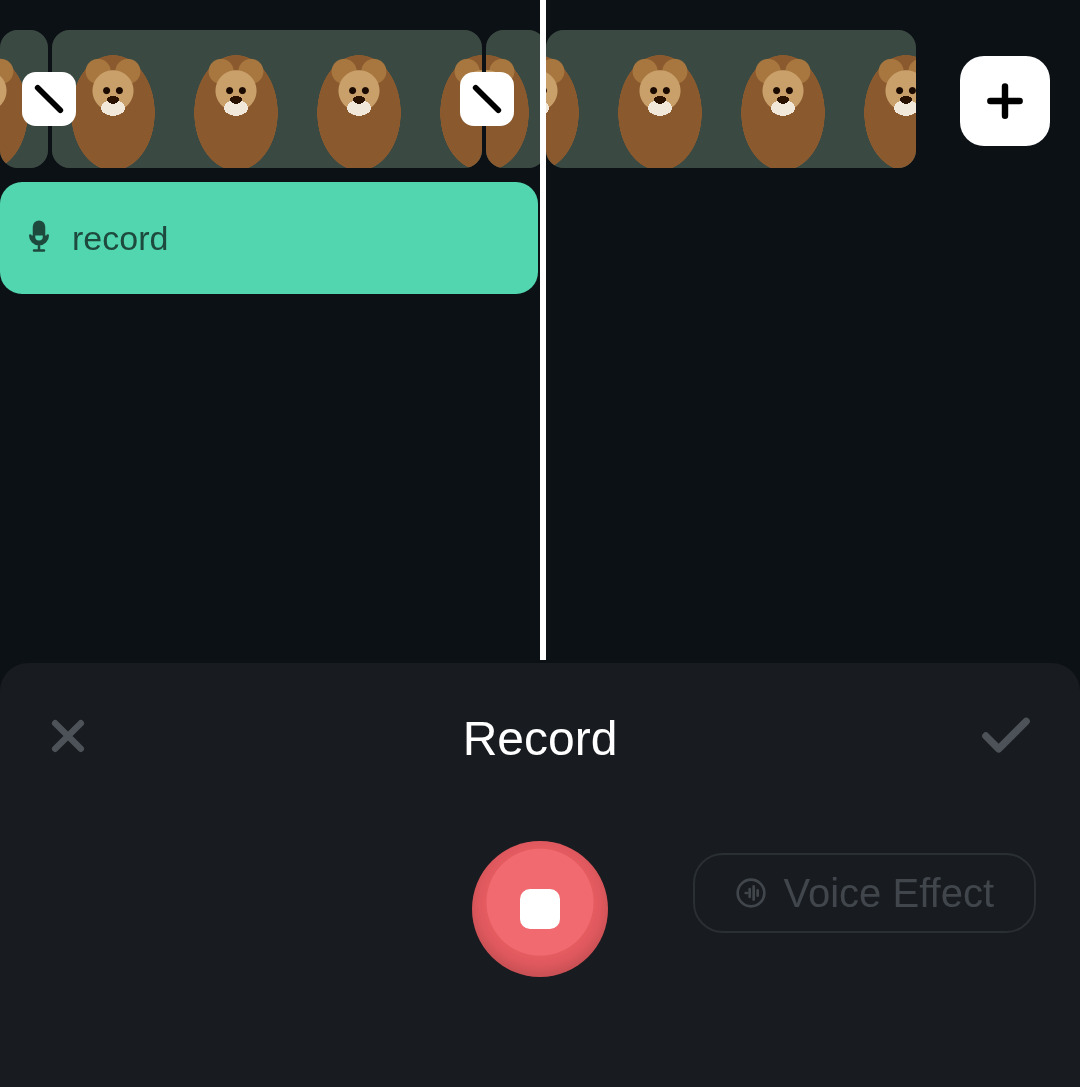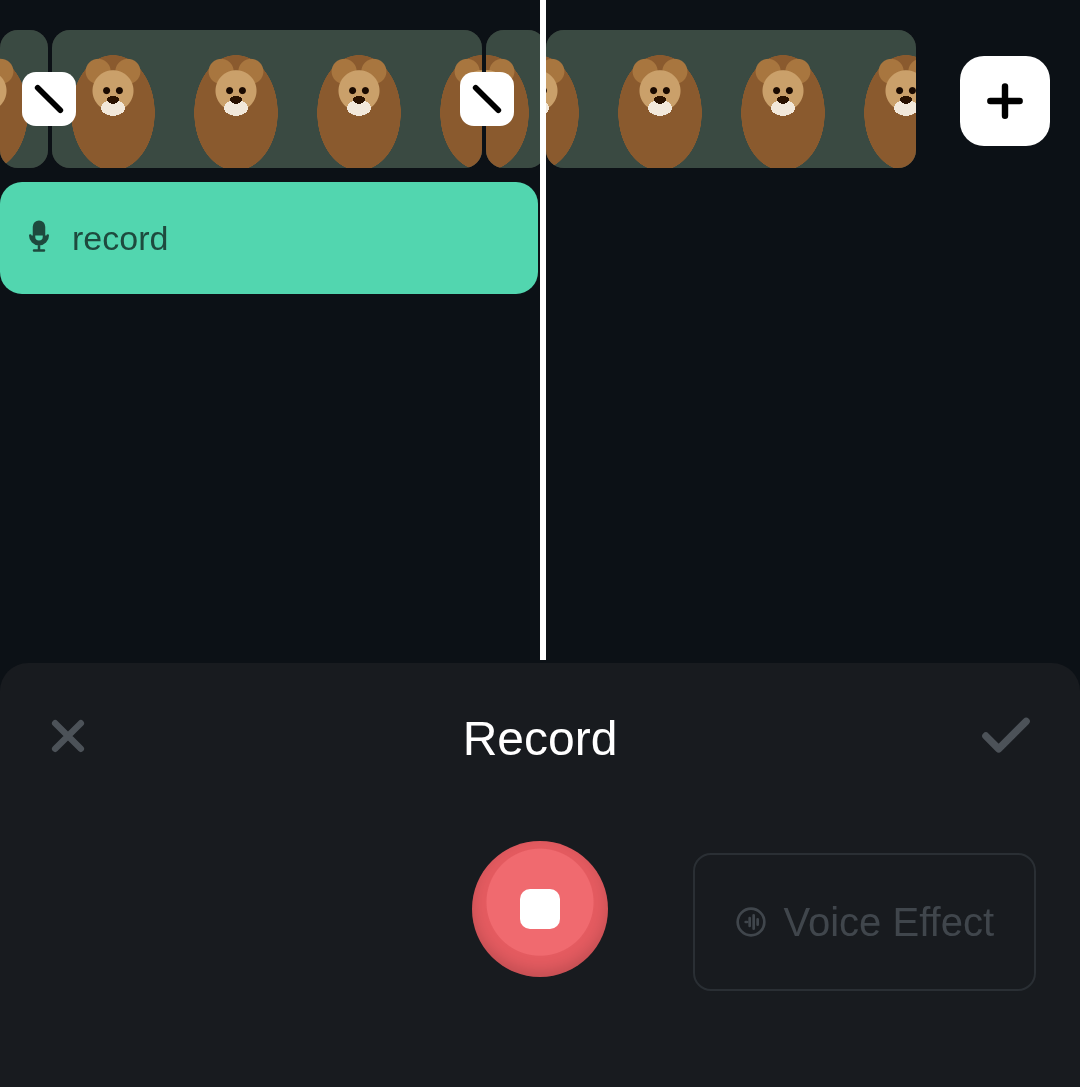--- a/index.html
+++ b/index.html
@@ -52,21 +52,21 @@
   .panel { position: absolute; bottom: 0; left: 0; right: 0; height: 424px; background: #181b1f; border-top-left-radius: 28px; border-top-right-radius: 28px; }
   .panel-header { position: relative; height: 150px; display: flex; align-items: center; justify-content: center; }
   .panel-title { color: #fff; font-size: 48px; font-weight: 500; }
   .close-button { position: absolute; left: 46px; top: 50%; transform: translateY(-50%); cursor: pointer; }
   .confirm-button { position: absolute; right: 46px; top: 50%; transform: translateY(-50%); cursor: pointer; }
 
   .panel-body { position: relative; height: 260px; }
   .record-button { position: absolute; left: 50%; top: 28px; transform: translateX(-50%); width: 136px; height: 136px; border-radius: 50%; background: radial-gradient(circle at 50% 45%, #f06a6f 0 53px, #e45b60 54px 100%); display: flex; align-items: center; justify-content: center; cursor: pointer; box-shadow: inset 0 -6px 14px rgba(0,0,0,0.15); }
   .record-button .stop { width: 40px; height: 40px; background: #fff; border-radius: 10px; }
 
-  .voice-effect { position: absolute; right: 44px; top: 40px; height: 138px; padding: 0 40px; border: 2px solid #2a2f34; border-radius: 18px; display: flex; align-items: center; gap: 16px; color: #40464c; font-size: 40px; cursor: pointer; }
+  .voice-effect { position: absolute; right: 44px; top: 40px; height: 80px; padding: 0 40px; border: 2px solid #2a2f34; border-radius: 30px; display: flex; align-items: center; gap: 16px; color: #40464c; font-size: 40px; cursor: pointer; }
 </style>
 </head>
 <body>
 
 <div class="timeline-area">
 
   <div class="clip-track">
     <div class="clip-item w1">
       <div class="frames">
           <div class="frame"></div>

